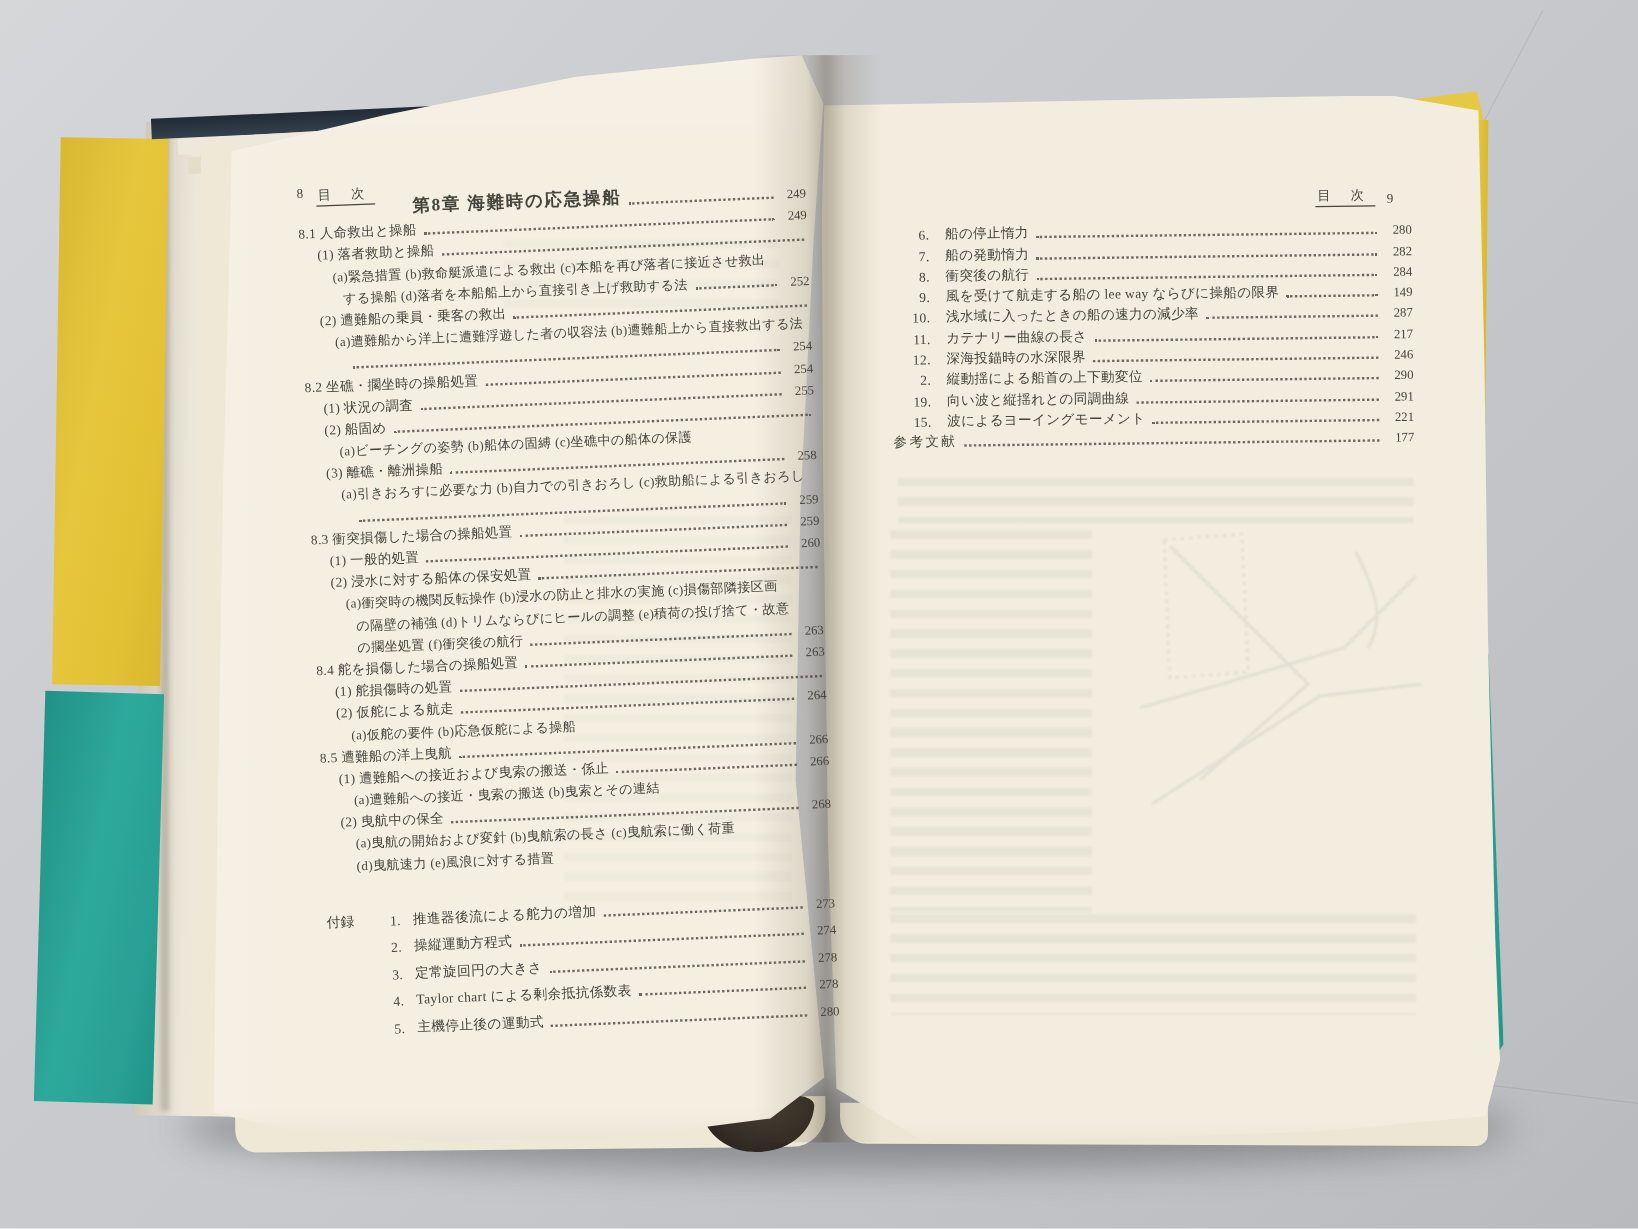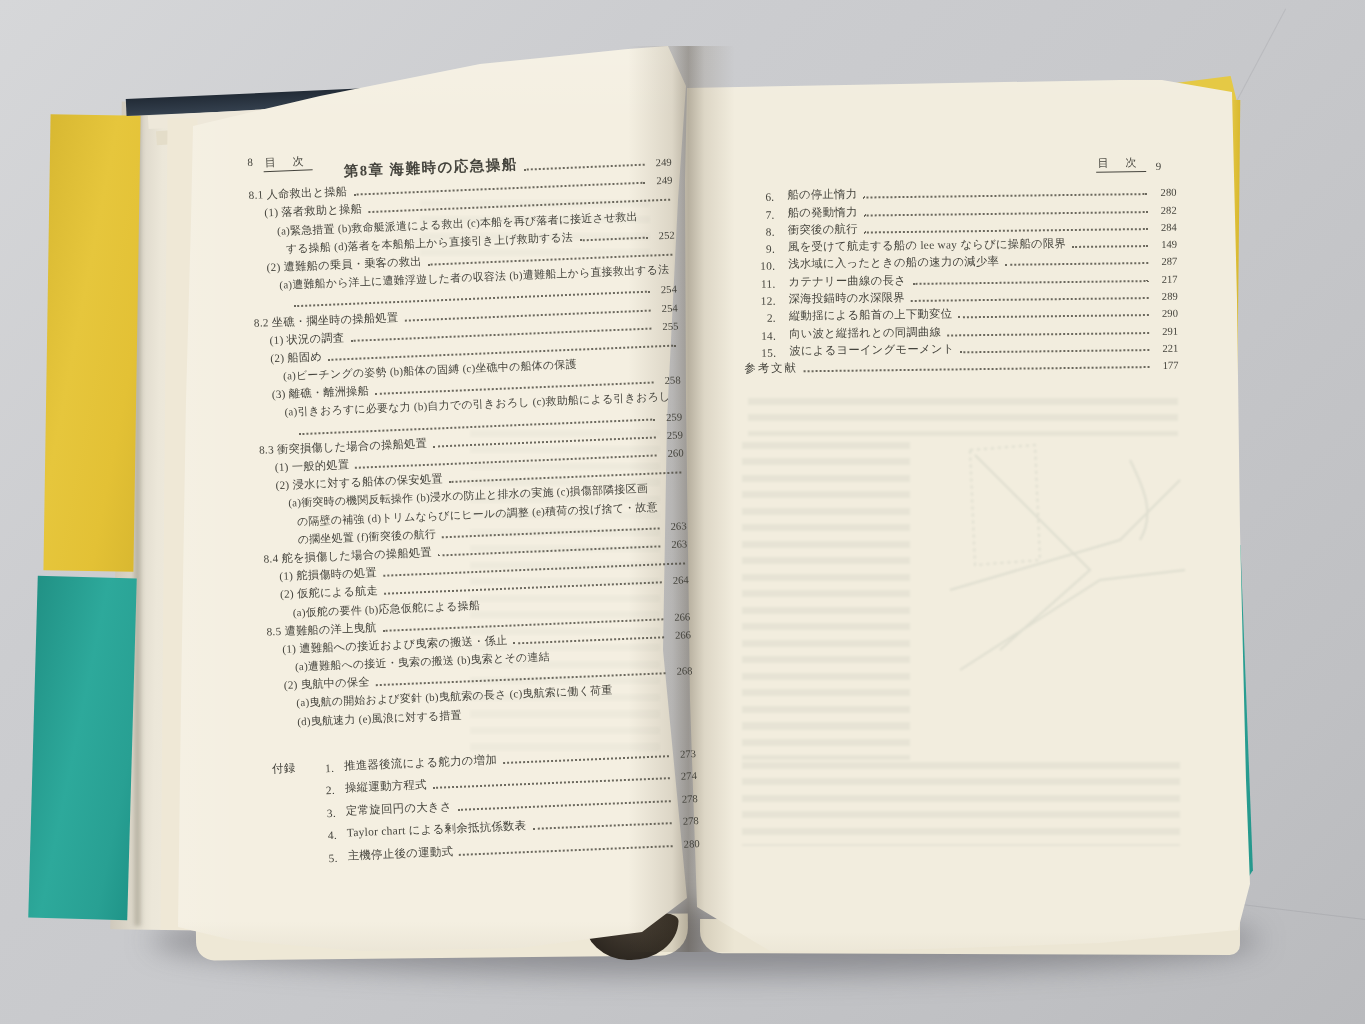--- a/index.html
+++ b/index.html
@@ -346,30 +346,30 @@
         <div class="row">
           <span class="rnum">11.</span>
           <span class="lbl">カテナリー曲線の長さ</span>
           <div class="dots"></div>
           <span class="pg">217</span>
         </div>
         <div class="row">
           <span class="rnum">12.</span>
           <span class="lbl">深海投錨時の水深限界</span>
           <div class="dots"></div>
-          <span class="pg">289</span>
+          <span class="pg">246</span>
         </div>
         <div class="row">
           <span class="rnum">2.</span>
           <span class="lbl">縦動揺による船首の上下動変位</span>
           <div class="dots"></div>
           <span class="pg">290</span>
         </div>
         <div class="row">
-          <span class="rnum">14.</span>
+          <span class="rnum">19.</span>
           <span class="lbl">向い波と縦揺れとの同調曲線</span>
           <div class="dots"></div>
           <span class="pg">291</span>
         </div>
         <div class="row">
           <span class="rnum">15.</span>
           <span class="lbl">波によるヨーイングモーメント</span>
           <div class="dots"></div>
           <span class="pg">221</span>
         </div>

